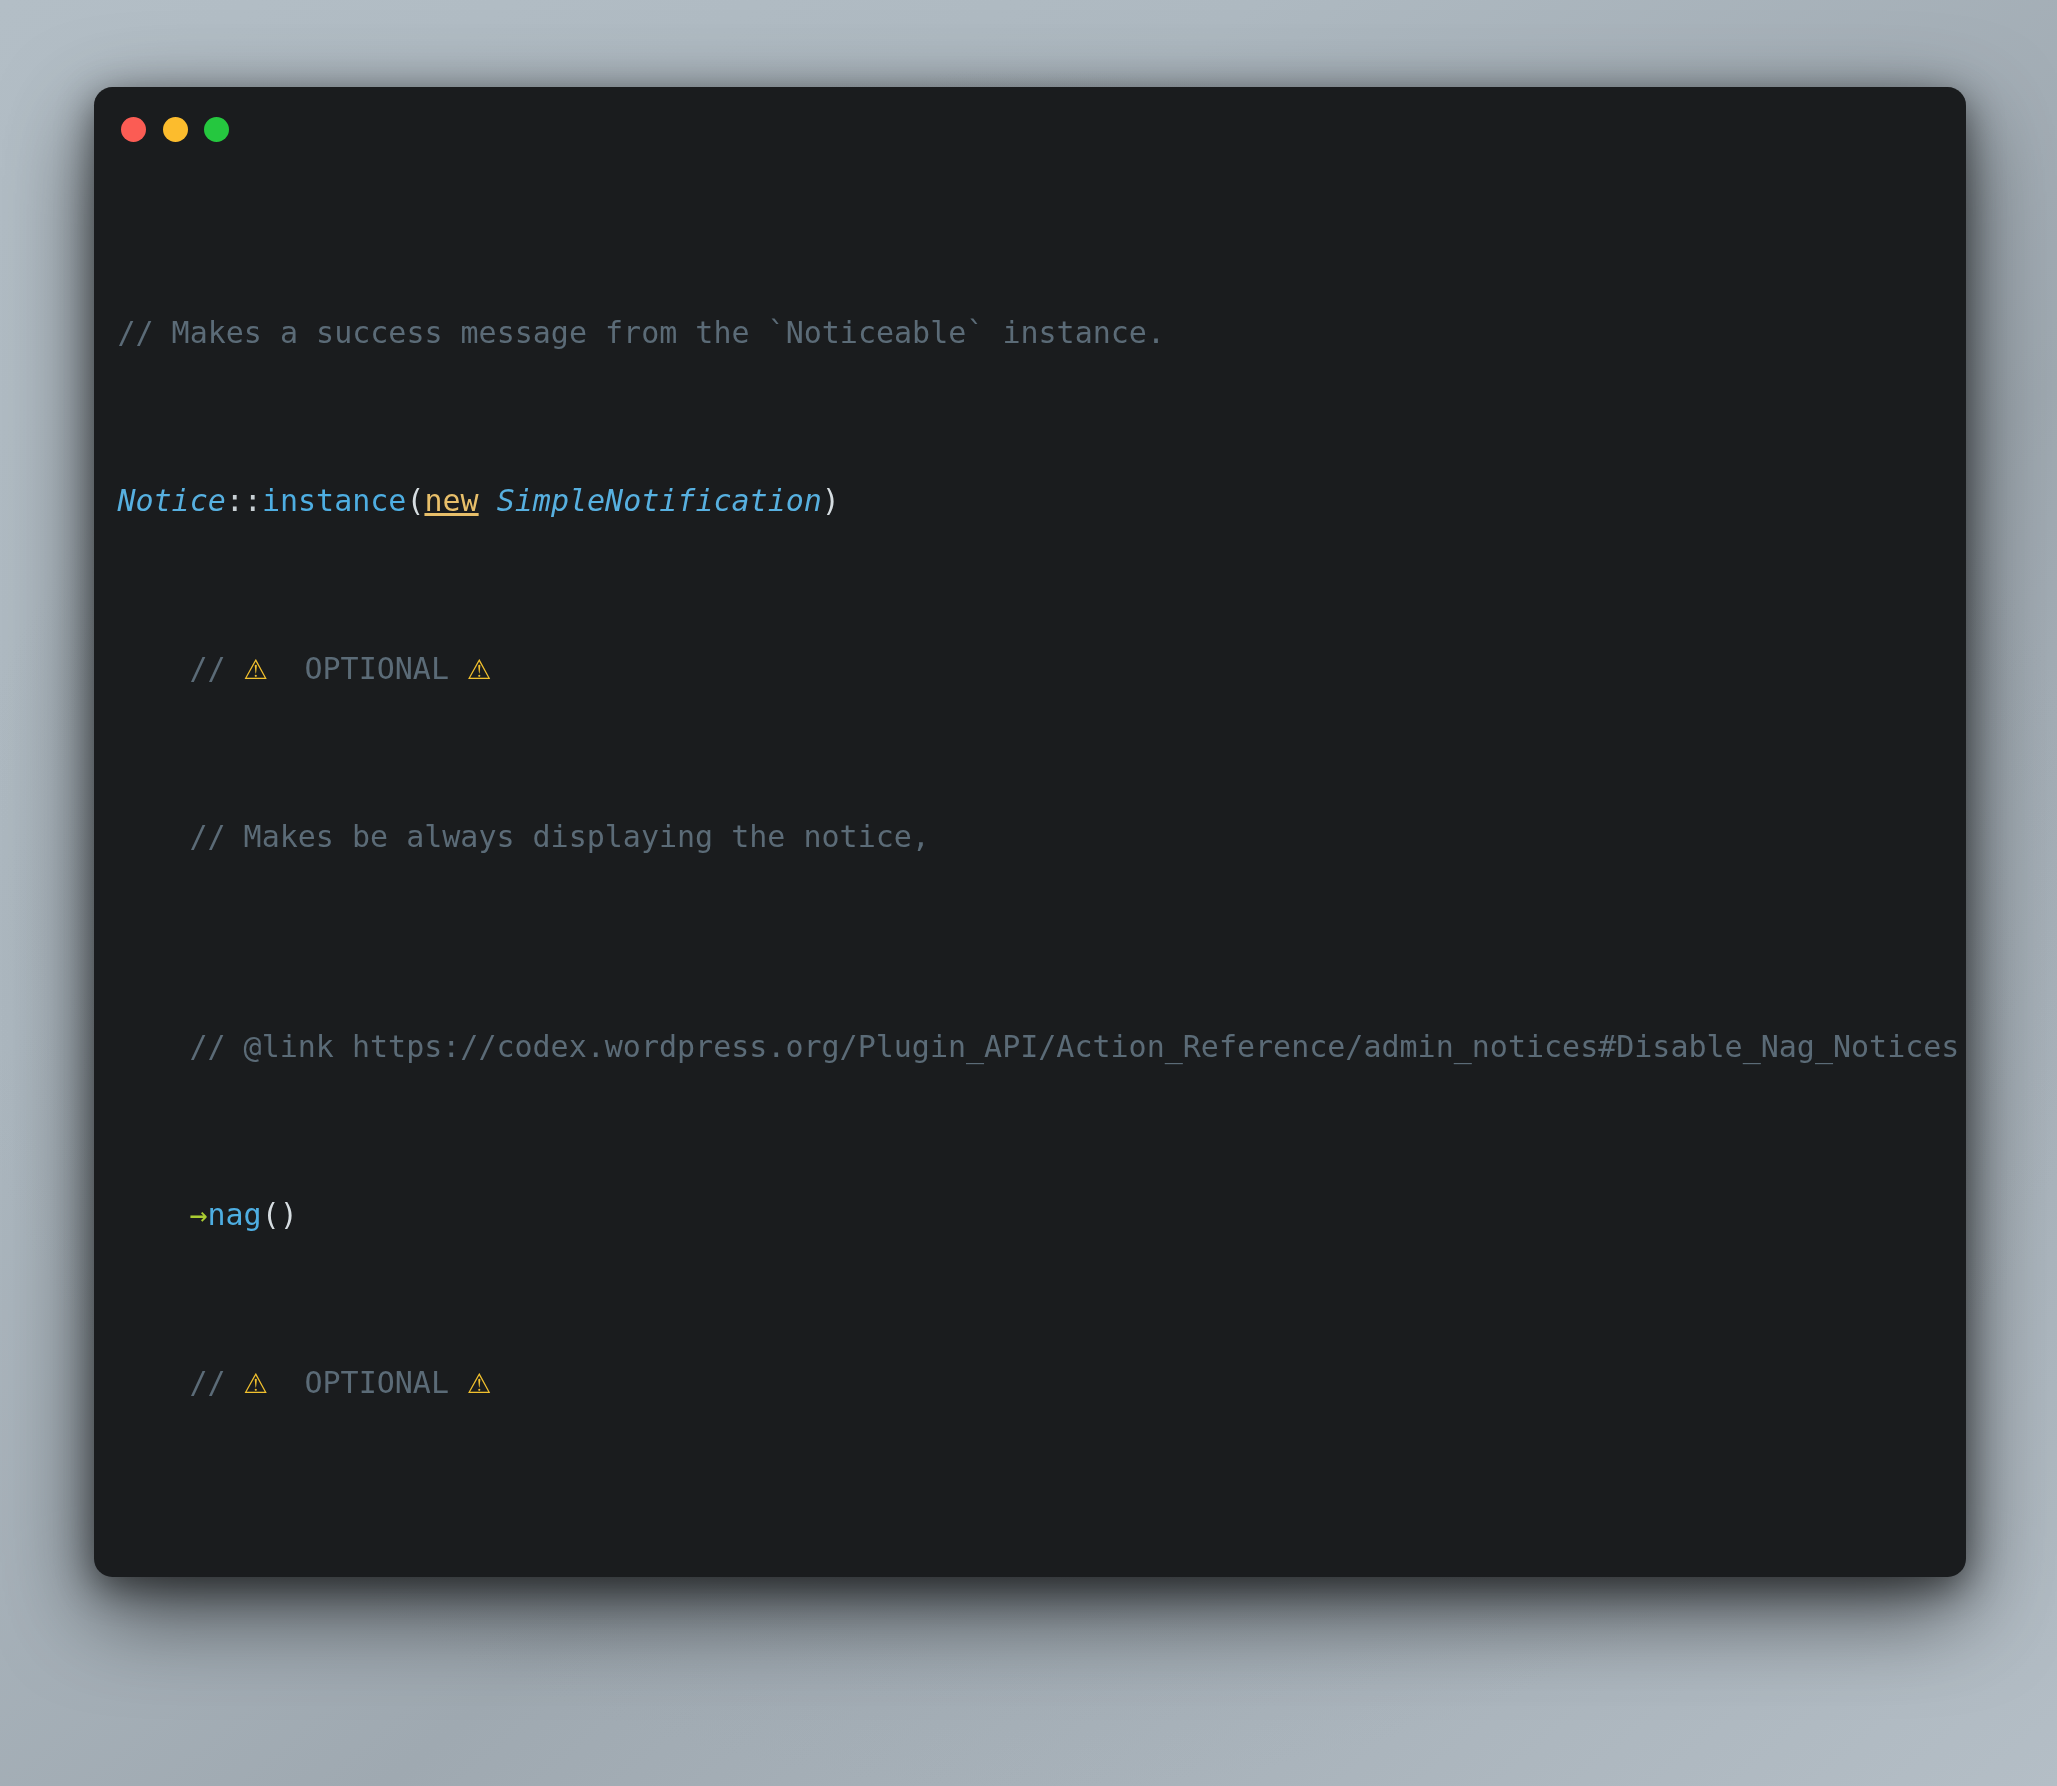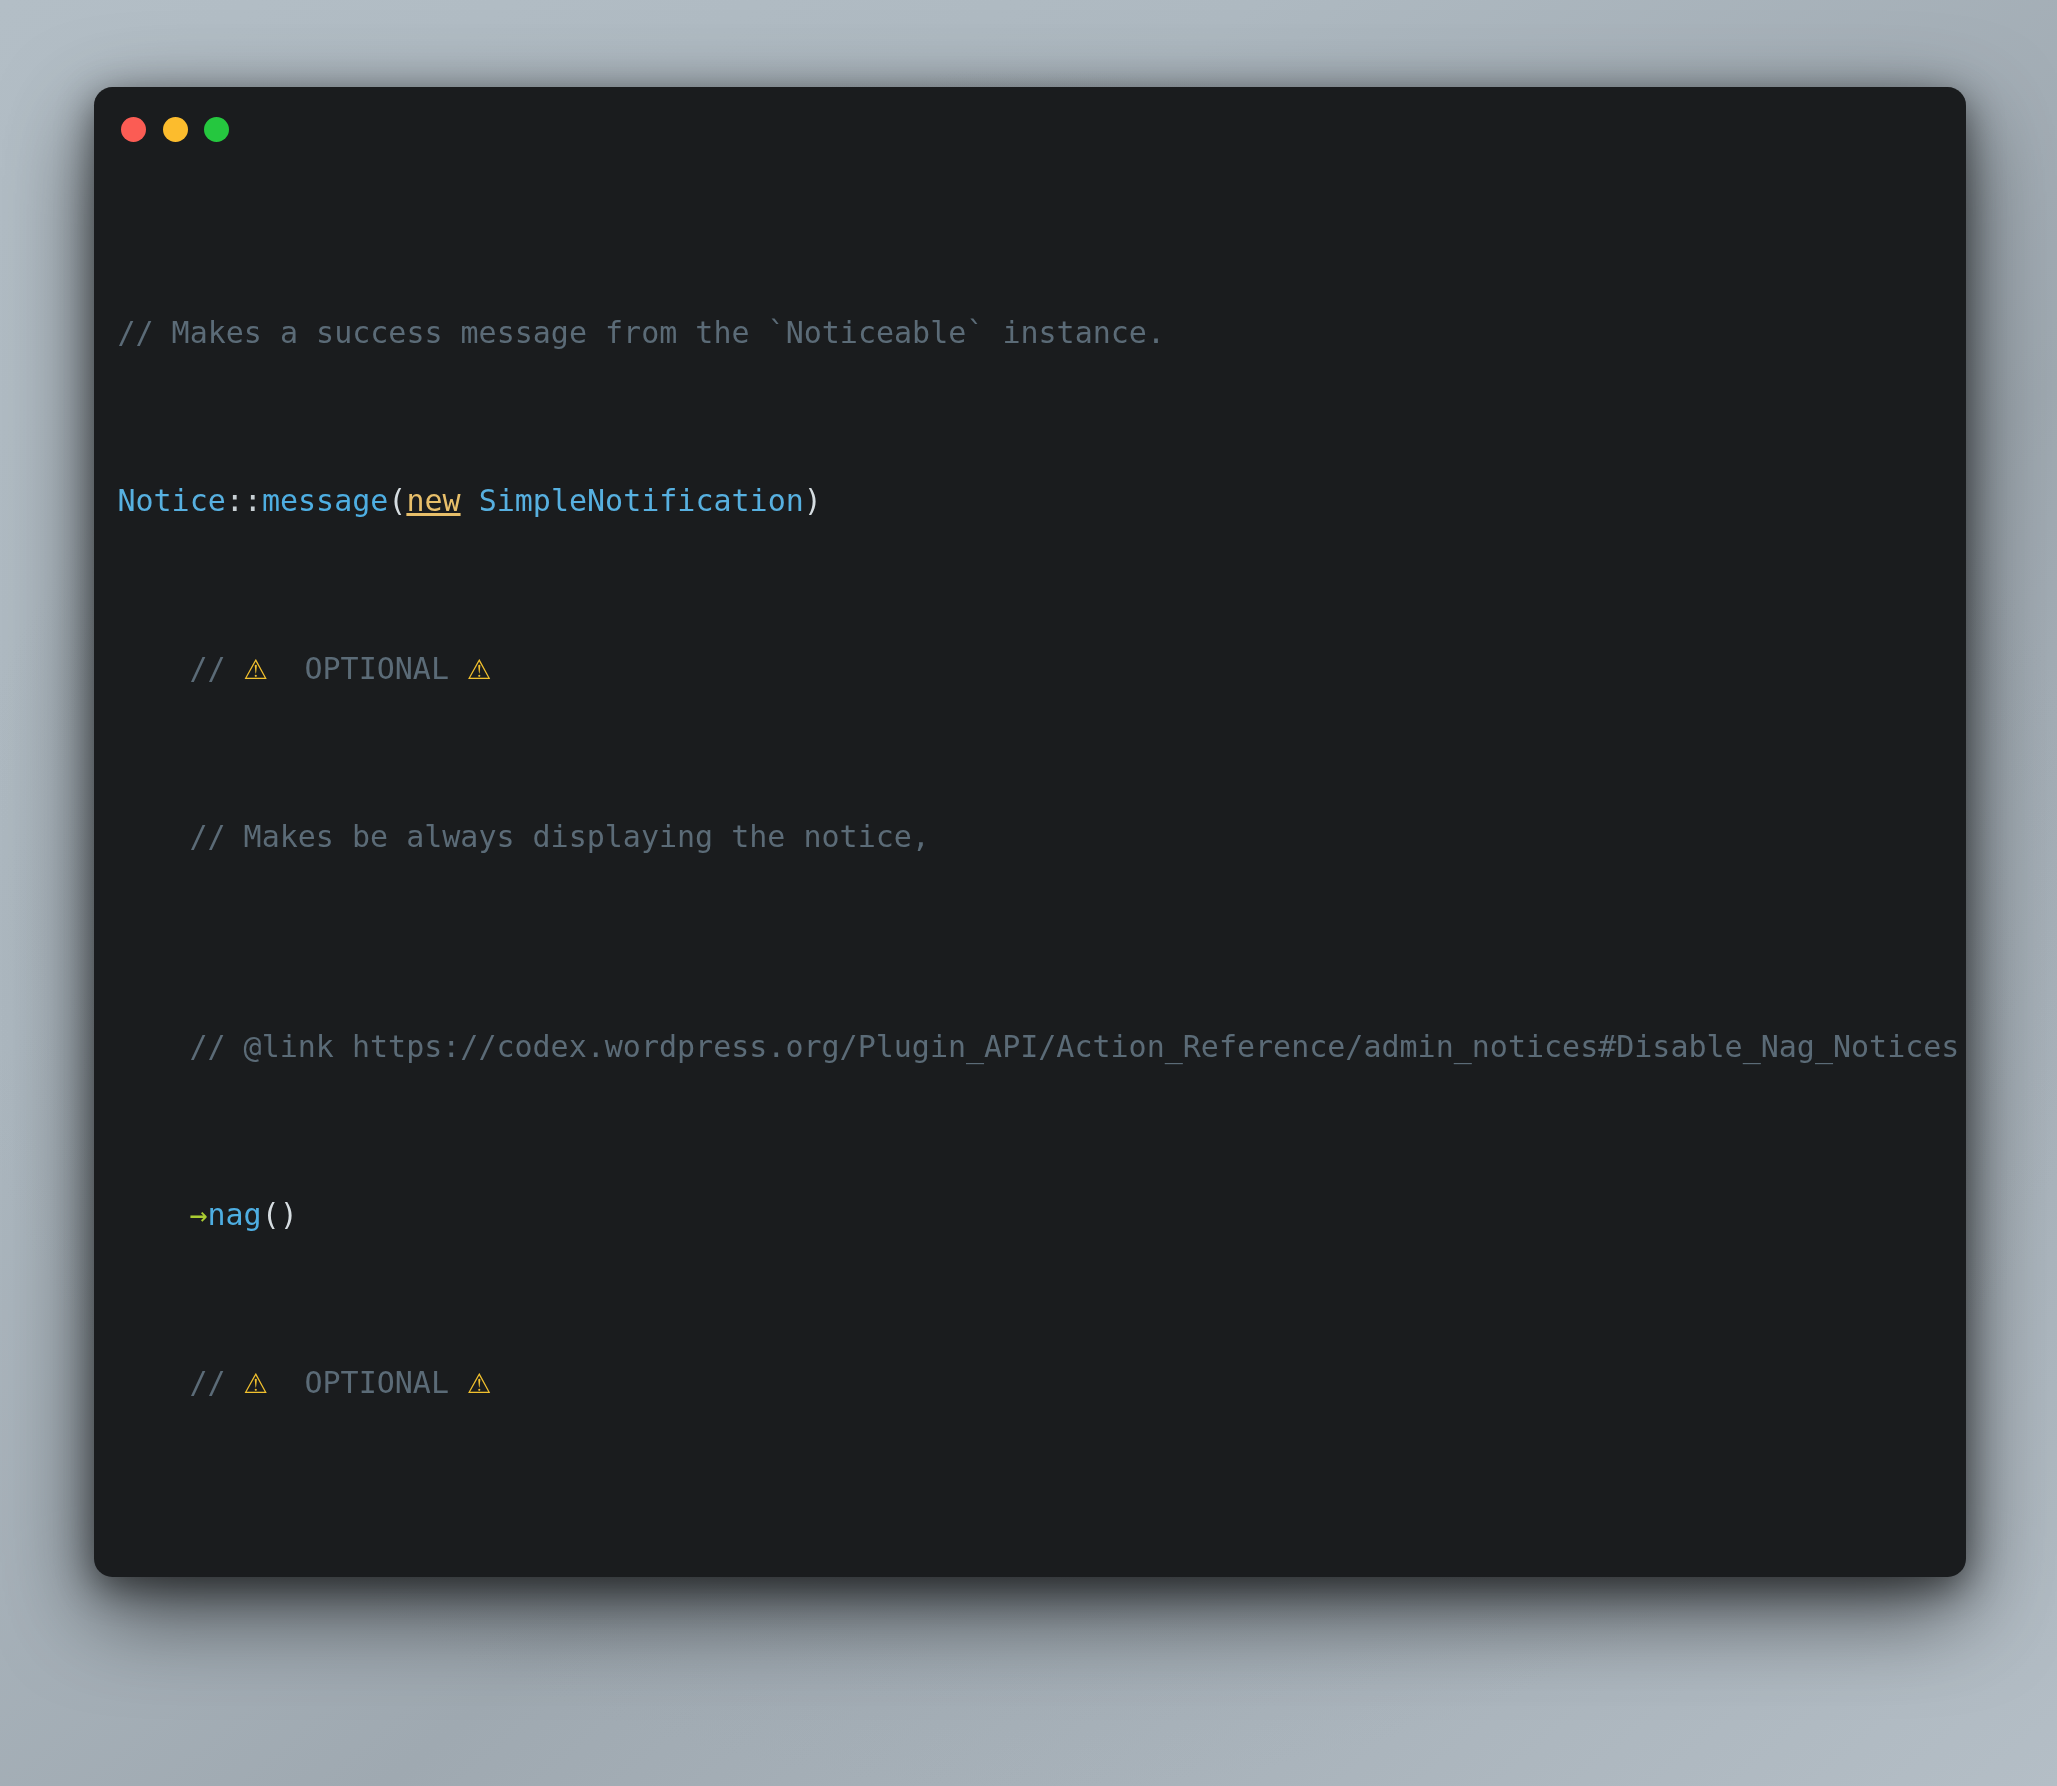--- a/index.html
+++ b/index.html
@@ -76,21 +76,21 @@
     line-height: 42px;
     white-space: pre;
     letter-spacing: 0px;
   }
   .line { height: 42px; }
 
   .ind1 { display: inline-block; width: 72px; }
 
   
   .cmt   { color: #5b6b77; }
-  .cls   { color: #57b0e0; }
+  .cls   { color: #57b0e0; font-style: italic; }
   .op    { color: #c8d0d4; }
   .fn    { color: #4eaee2; }
   .kw    { color: #e8bf6a; text-decoration: underline; }
   .arrow { color: #aacc32; }
   .punct { color: #d6dde1; }
   .warn  { color: #f2c12e; font-family: "DejaVu Sans", sans-serif; font-size: 27.6px; }
 </style>
 </head>
 <body>
 
@@ -103,21 +103,21 @@
         <div class="light close"></div>
         <div class="light min"></div>
         <div class="light max"></div>
       </div>
     </div>
 
     <div id="code">
 
       <div class="line"><span class="cmt">// Makes a success message from the `Noticeable` instance.</span></div>
 
-      <div class="line"><span class="cls">Notice</span><span class="op">::</span><span class="fn">message</span><span class="punct">(</span><span class="kw">new</span><span class="punct"> </span><span class="cls">SimpleNotification</span><span class="punct">)</span></div>
+      <div class="line"><span class="cls">Notice</span><span class="op">::</span><span class="fn">instance</span><span class="punct">(</span><span class="kw">new</span><span class="punct"> </span><span class="cls">SimpleNotification</span><span class="punct">)</span></div>
 
       <div class="line"><span class="ind1"></span><span class="cmt">//</span><span class="cmt"> </span><span class="warn">⚠</span><span class="cmt">  </span><span class="cmt">OPTIONAL</span><span class="cmt"> </span><span class="warn">⚠</span></div>
 
       <div class="line"><span class="ind1"></span><span class="cmt">// Makes be always displaying the notice,</span></div>
 
 
       <div class="line"><span class="ind1"></span><span class="cmt">// @link https://codex.wordpress.org/Plugin_API/Action_Reference/admin_notices#Disable_Nag_Notices</span></div>
 
       <div class="line"><span class="ind1"></span><span class="arrow">→</span><span class="fn">nag</span><span class="punct">()</span></div>
 

